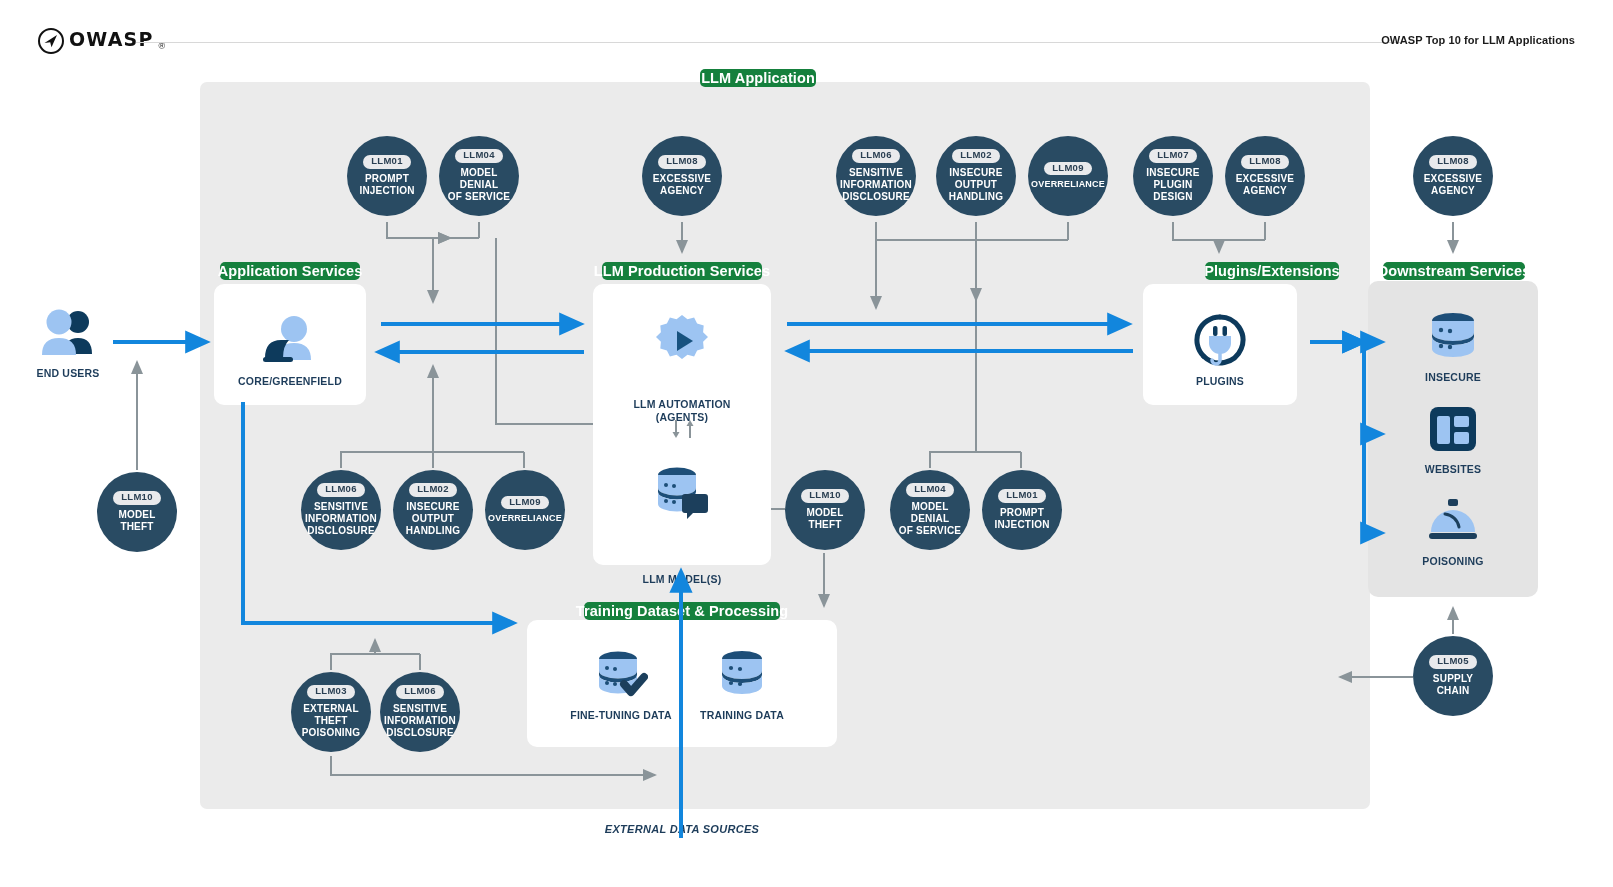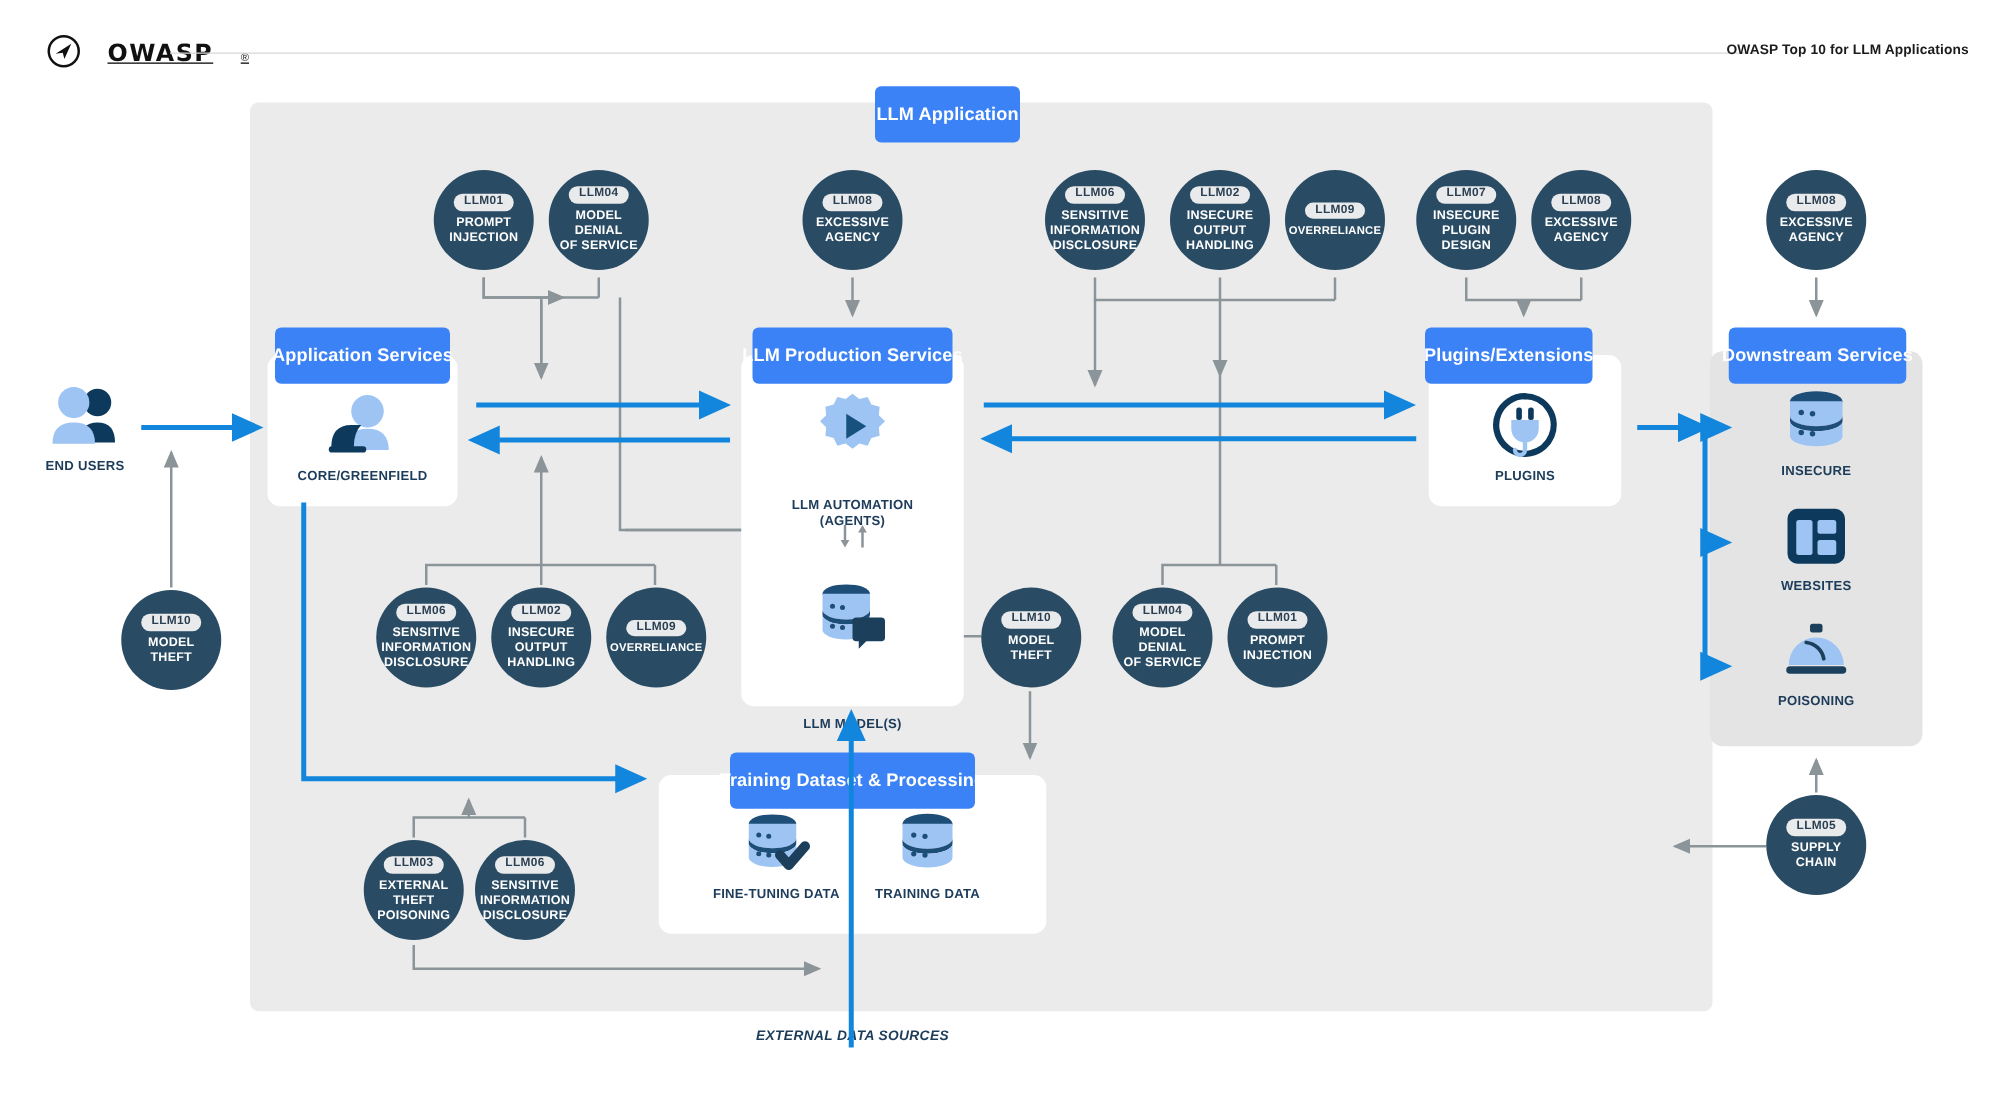--- a/index.html
+++ b/index.html
@@ -1,33 +1,33 @@
 <!DOCTYPE html>
 <html><head>
 <meta charset="utf-8">
 <style>
   html,body{margin:0;padding:0;background:#ffffff;}
   body{width:1613px;height:887px;position:relative;font-family:"Liberation Sans",sans-serif;overflow:hidden;}
   .abs{position:absolute;}
 
   
   #header-bar{left:0;top:0;width:1613px;height:72px;}
-  #owasp-logo{left:38px;top:28px;display:flex;align-items:flex-end;gap:22px;text-decoration:underline;}
+  #owasp-logo{left:38px;top:28px;display:flex;align-items:flex-start;gap:5px;}
   #owasp-logo .mark{width:26px;height:26px;border-radius:50%;border:2.4px solid #111;position:relative;box-sizing:border-box;}
   #owasp-logo .mark svg{position:absolute;left:3px;top:3px;}
   #owasp-logo .word{font-size:19px;font-weight:700;letter-spacing:1.2px;color:#111;font-family:"DejaVu Sans",sans-serif;}
   #owasp-logo .reg{font-size:9px;color:#111;align-self:flex-end;padding-bottom:3px;}
   #header-rule{left:136px;top:42px;width:1268px;height:1px;background:#d8d8d8;}
   #header-title{right:38px;top:34px;font-size:11px;font-weight:700;color:#1b1b1b;letter-spacing:.1px;}
 
   
   #app-region{left:200px;top:82px;width:1170px;height:727px;background:#ebebeb;border-radius:7px;}
 
   
-  .pill{height:45px;background:#3b82f6;border-radius:5px;color:#fff;font-size:14.5px;font-weight:700;
+  .pill{height:18px;background:#15803d;border-radius:5px;color:#fff;font-size:14.5px;font-weight:700;
         display:flex;align-items:center;justify-content:center;padding:0 14px;box-sizing:border-box;
         letter-spacing:.1px;z-index:6;white-space:nowrap;}
 
   
   .panel{background:#fff;border-radius:10px;z-index:4;}
   .grey-panel{background:#e4e4e4;border-radius:10px;z-index:3;}
 
   
   .node{display:flex;flex-direction:column;align-items:center;z-index:5;}
   .node .cap{margin-top:9px;font-size:10.5px;font-weight:700;color:#1d3c5a;text-align:center;
@@ -186,21 +186,21 @@
     <circle cx="13" cy="19" r="2" fill="#1d4e78"></circle>
       <circle cx="21" cy="20" r="2" fill="#1d4e78"></circle>
     <circle cx="13" cy="35" r="2" fill="#1d4e78"></circle>
       <circle cx="21" cy="36" r="2" fill="#1d4e78"></circle>
     <path d="M32 28 h20 a3 3 0 0 1 3 3 v13 a3 3 0 0 1 -3 3 h-12 l-6 6 v-6 h-2 a3 3 0 0 1 -3 -3 V31 a3 3 0 0 1 3 -3 z" fill="#1c3f5c"></path>
   </svg>
   <div class="cap">LLM MODEL(S)</div>
 </div>
 
 <div class="abs panel" style="left:1143px;top:284px;width:154px;height:121px;"></div>
-<div class="abs pill" style="left:1140px;top:262px;width:134px;text-align:right;">Plugins/Extensions</div>
+<div class="abs pill" style="left:1205px;top:262px;width:134px;text-align:right;">Plugins/Extensions</div>
 <div class="abs node" style="left:1170px;top:314px;width:100px;">
   <svg width="52" height="52" viewBox="0 0 52 52">
     <path d="M26 3 a23 23 0 1 1 -16.3 39.3" stroke="#0d3a5c" stroke-width="5" fill="none" stroke-linecap="round"></path>
     <path d="M26 3 a23 23 0 0 0 -16.3 39.3" stroke="#0d3a5c" stroke-width="5" fill="none" stroke-linecap="round"></path>
     <rect x="19" y="12" width="4.5" height="10" rx="2" fill="#0d3a5c"></rect>
     <rect x="28.5" y="12" width="4.5" height="10" rx="2" fill="#0d3a5c"></rect>
     <path d="M15 22 h22 v7 a11 11 0 0 1 -11 11 a11 11 0 0 1 -11 -11 z" fill="#9dc4f2"></path>
     <path d="M26 40 v6 a4 4 0 0 1 -8 0" stroke="#9dc4f2" stroke-width="3.5" fill="none" stroke-linecap="round"></path>
   </svg>
   <div class="cap">PLUGINS</div>

